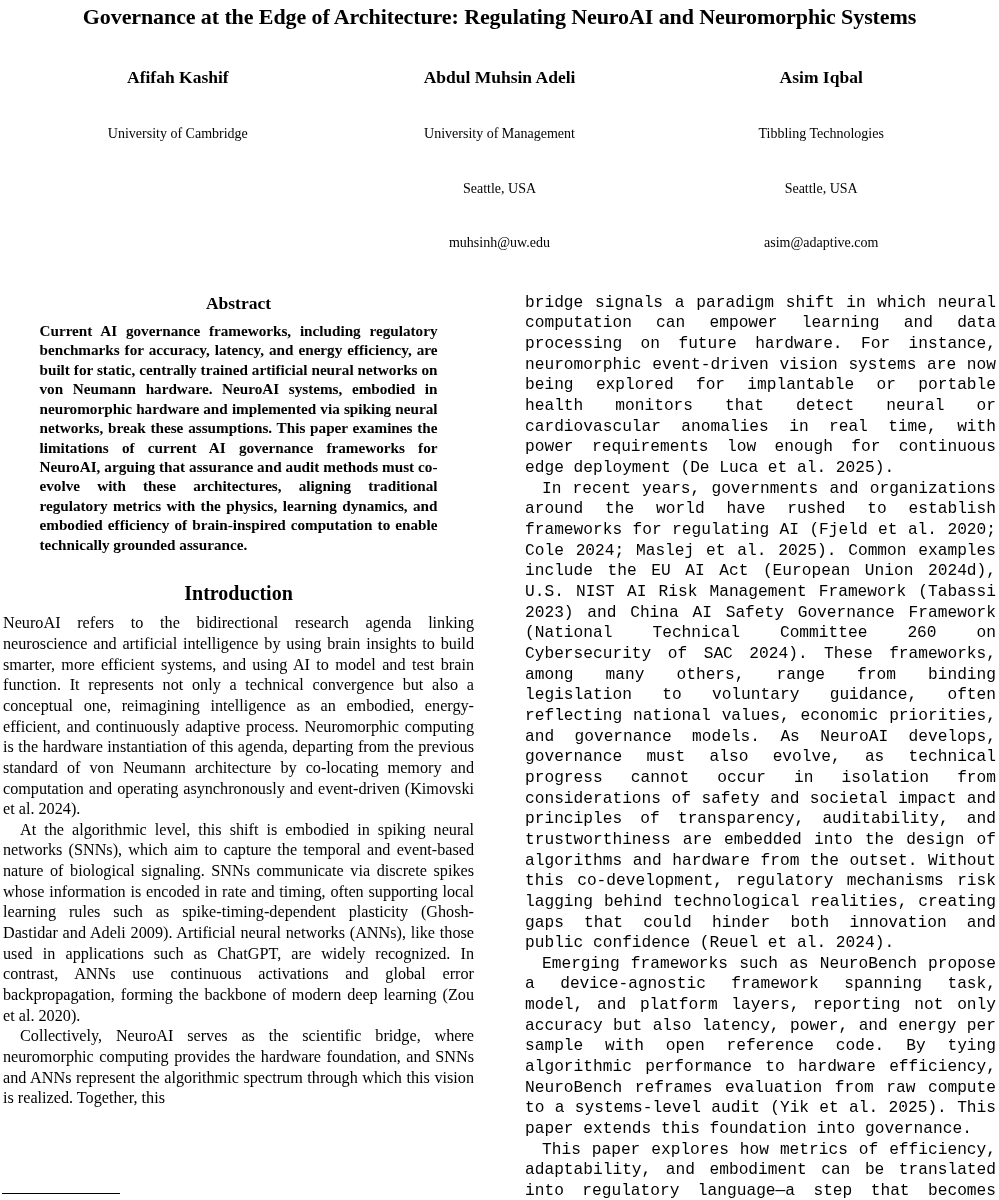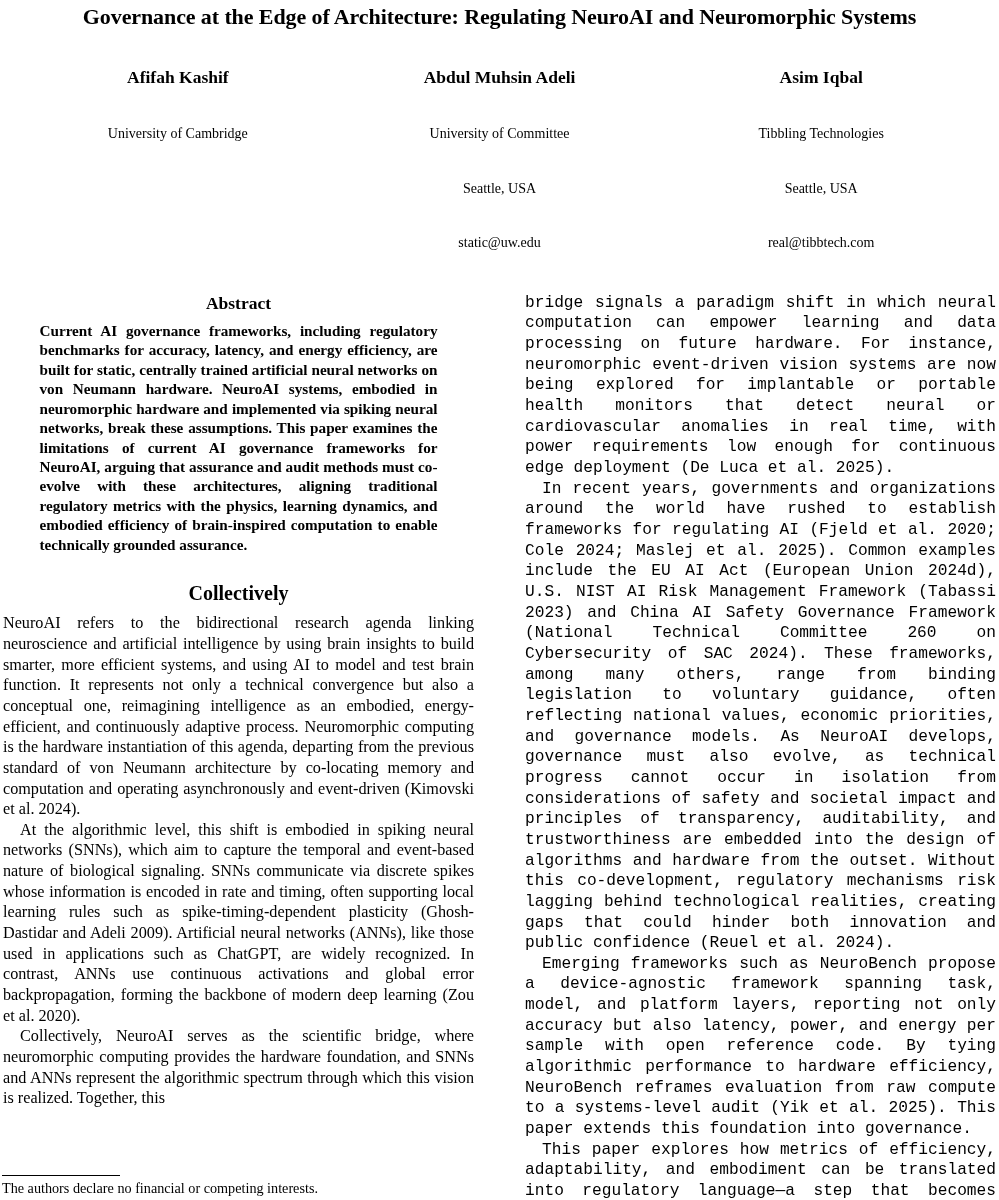--- a/index.html
+++ b/index.html
@@ -118,46 +118,45 @@
 
   <div class="title">Governance at the Edge of Architecture: Regulating NeuroAI and Neuromorphic Systems</div>
 
   <div class="authors">
     <div class="author-block">
       <div class="author-name">Afifah Kashif</div>
       <div class="author-line">University of Cambridge</div>
     </div>
     <div class="author-block">
       <div class="author-name">Abdul Muhsin Adeli</div>
-      <div class="author-line">University of Committee</div>
+      <div class="author-line">University of Management</div>
       <div class="author-line">Seattle, USA</div>
-      <div class="author-line">static@uw.edu</div>
+      <div class="author-line">muhsinh@uw.edu</div>
     </div>
     <div class="author-block">
       <div class="author-name">Asim Iqbal</div>
       <div class="author-line">Tibbling Technologies</div>
       <div class="author-line">Seattle, USA</div>
-      <div class="author-line">real@tibbtech.com</div>
+      <div class="author-line">asim@adaptive.com</div>
     </div>
   </div>
 
   <div class="columns">
 
     <div class="col col-left">
       <div class="section-head">Abstract</div>
       <div class="abstract-body">Current AI governance frameworks, including regulatory benchmarks for accuracy, latency, and energy efficiency, are built for static, centrally trained artificial neural networks on von Neumann hardware. NeuroAI systems, embodied in neuromorphic hardware and implemented via spiking neural networks, break these assumptions. This paper examines the limitations of current AI governance frameworks for NeuroAI, arguing that assurance and audit methods must co-evolve with these architectures, aligning traditional regulatory metrics with the physics, learning dynamics, and embodied efficiency of brain-inspired computation to enable technically grounded assurance.</div>
 
-      <div class="section-head intro">Collectively</div>
+      <div class="section-head intro">Introduction</div>
       <p class="body">NeuroAI refers to the bidirectional research agenda linking neuroscience and artificial intelligence by using brain insights to build smarter, more efficient systems, and using AI to model and test brain function. It represents not only a technical convergence but also a conceptual one, reimagining intelligence as an embodied, energy-efficient, and continuously adaptive process. Neuromorphic computing is the hardware instantiation of this agenda, departing from the previous standard of von Neumann architecture by co-locating memory and computation and operating asynchronously and event-driven (Kimovski et al. 2024).</p>
       <p class="body">At the algorithmic level, this shift is embodied in spiking neural networks (SNNs), which aim to capture the temporal and event-based nature of biological signaling. SNNs communicate via discrete spikes whose information is encoded in rate and timing, often supporting local learning rules such as spike-timing-dependent plasticity (Ghosh-Dastidar and Adeli 2009). Artificial neural networks (ANNs), like those used in applications such as ChatGPT, are widely recognized. In contrast, ANNs use continuous activations and global error backpropagation, forming the backbone of modern deep learning (Zou et al. 2020).</p>
       <p class="body">Collectively, NeuroAI serves as the scientific bridge, where neuromorphic computing provides the hardware foundation, and SNNs and ANNs represent the algorithmic spectrum through which this vision is realized. Together, this</p>
 
       <div class="footnote-wrap">
         <div class="footnote-rule"></div>
-        <div class="footnote-text">The authors declare no financial or competing interests.</div>
       </div>
     </div>
 
     <div class="col col-right">
       <p class="body">bridge signals a paradigm shift in which neural computation can empower learning and data processing on future hardware. For instance, neuromorphic event-driven vision systems are now being explored for implantable or portable health monitors that detect neural or cardiovascular anomalies in real time, with power requirements low enough for continuous edge deployment (De Luca et al. 2025).</p>
       <p class="body">In recent years, governments and organizations around the world have rushed to establish frameworks for regulating AI (Fjeld et al. 2020; Cole 2024; Maslej et al. 2025). Common examples include the EU AI Act (European Union 2024d), U.S. NIST AI Risk Management Framework (Tabassi 2023) and China AI Safety Governance Framework (National Technical Committee 260 on Cybersecurity of SAC 2024). These frameworks, among many others, range from binding legislation to voluntary guidance, often reflecting national values, economic priorities, and governance models. As NeuroAI develops, governance must also evolve, as technical progress cannot occur in isolation from considerations of safety and societal impact and principles of transparency, auditability, and trustworthiness are embedded into the design of algorithms and hardware from the outset. Without this co-development, regulatory mechanisms risk lagging behind technological realities, creating gaps that could hinder both innovation and public confidence (Reuel et al. 2024).</p>
       <p class="body">Emerging frameworks such as NeuroBench propose a device-agnostic framework spanning task, model, and platform layers, reporting not only accuracy but also latency, power, and energy per sample with open reference code. By tying algorithmic performance to hardware efficiency, NeuroBench reframes evaluation from raw compute to a systems-level audit (Yik et al. 2025). This paper extends this foundation into governance.</p>
       <p class="body">This paper explores how metrics of efficiency, adaptability, and embodiment can be translated into regulatory language—a step that becomes increasingly necessary for NeuroAI to transition responsibly from lab prototypes to real-world systems. It examines how existing AI governance frameworks, designed for static, high-compute, centrally trained models, fail to capture the adaptive and event-driven behavior of neuromorphic and NeuroAI systems. The analysis demonstrates that assurance and audit methods must co-evolve with these architectures, aligning traditional reg-</p>
     </div>
 

